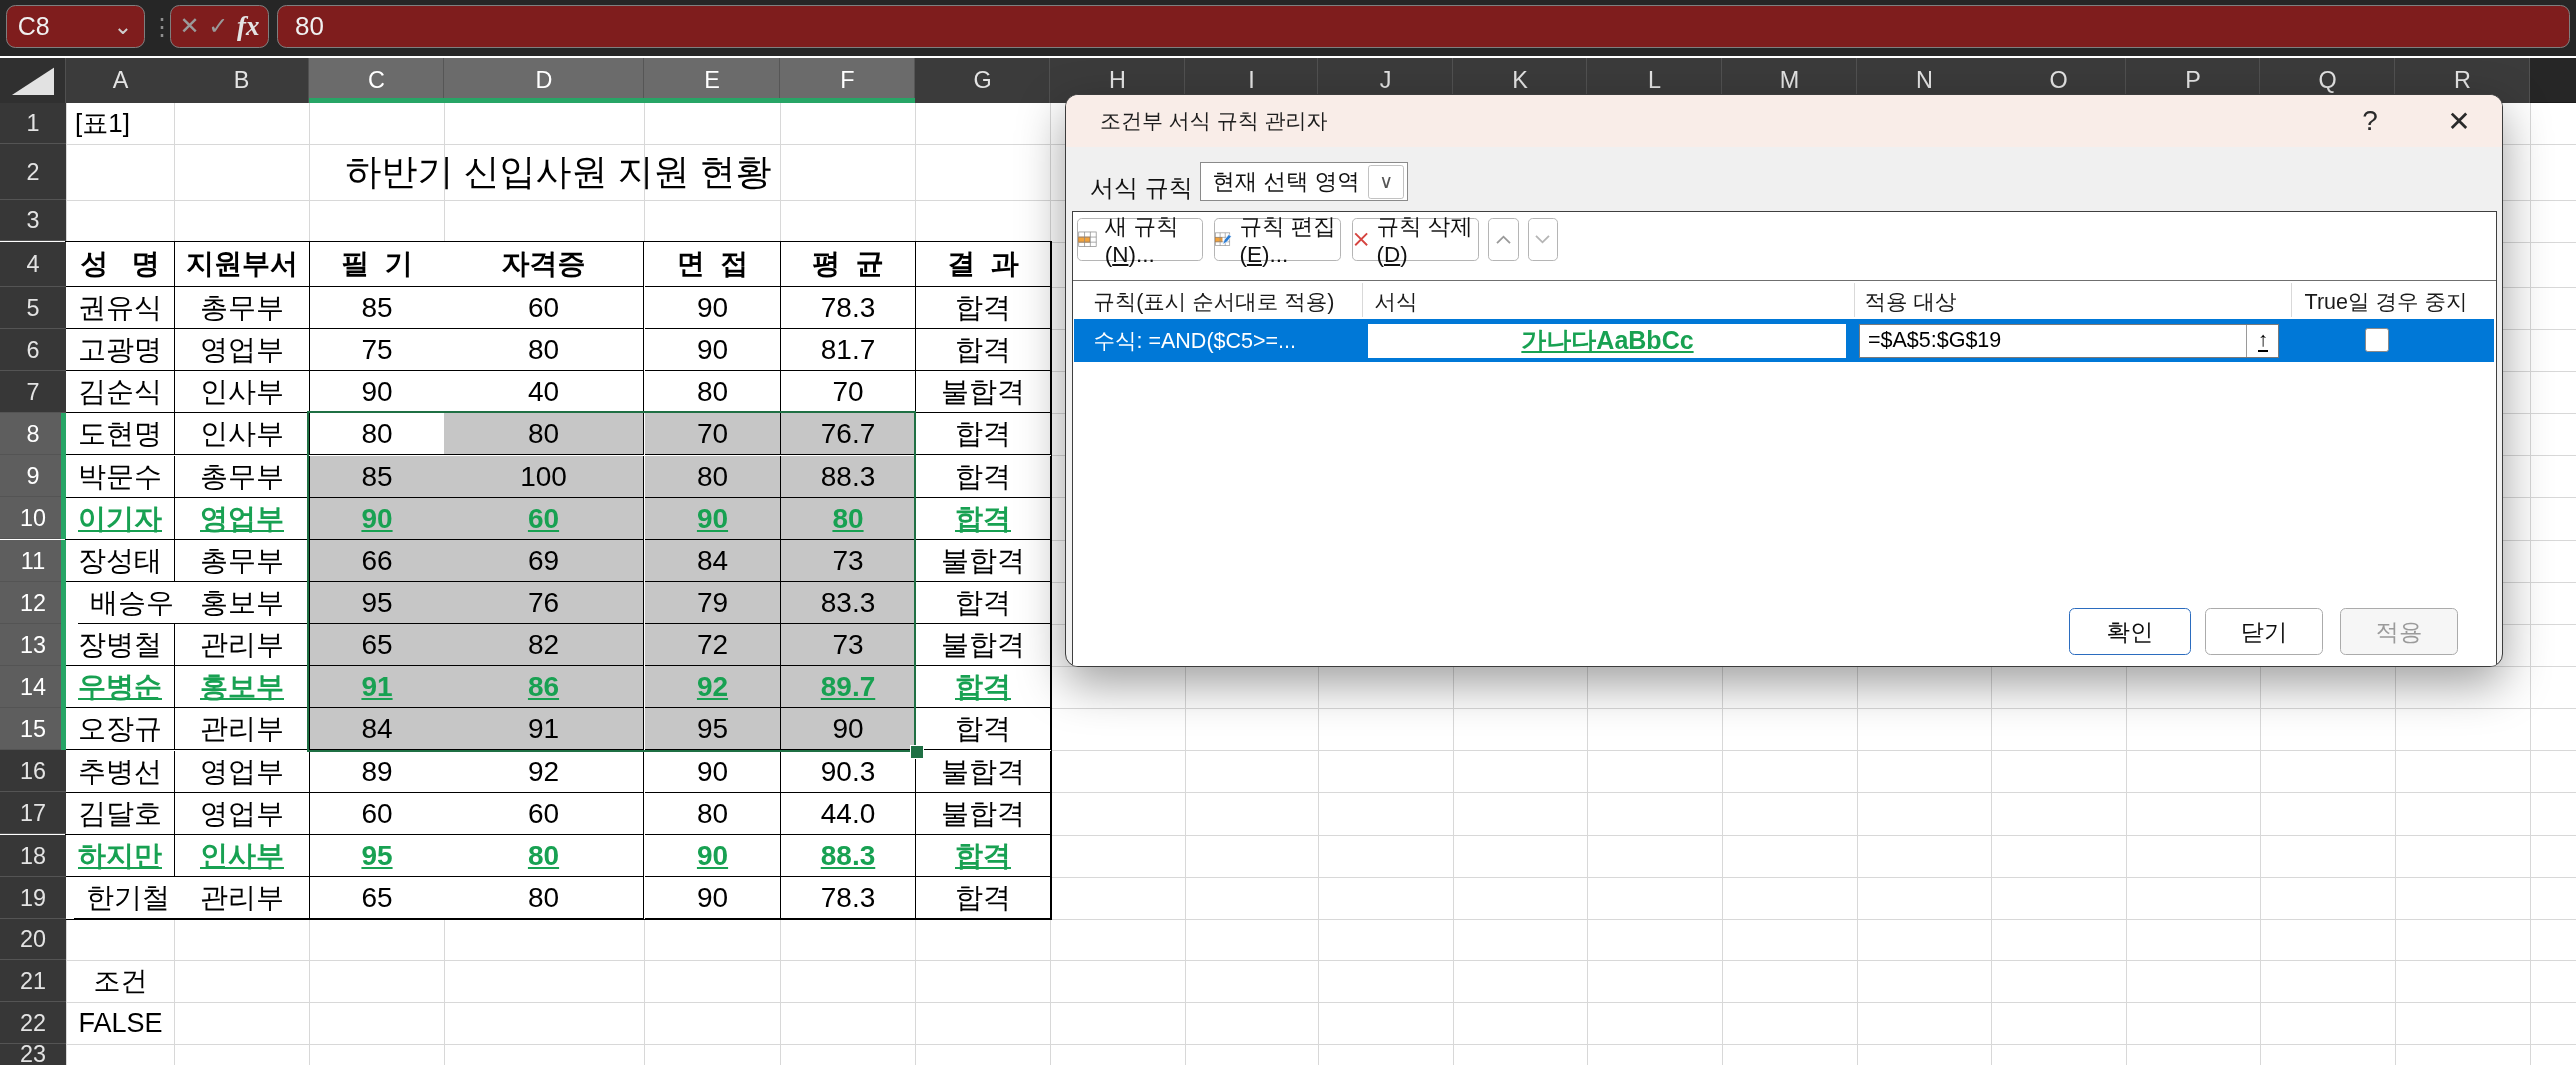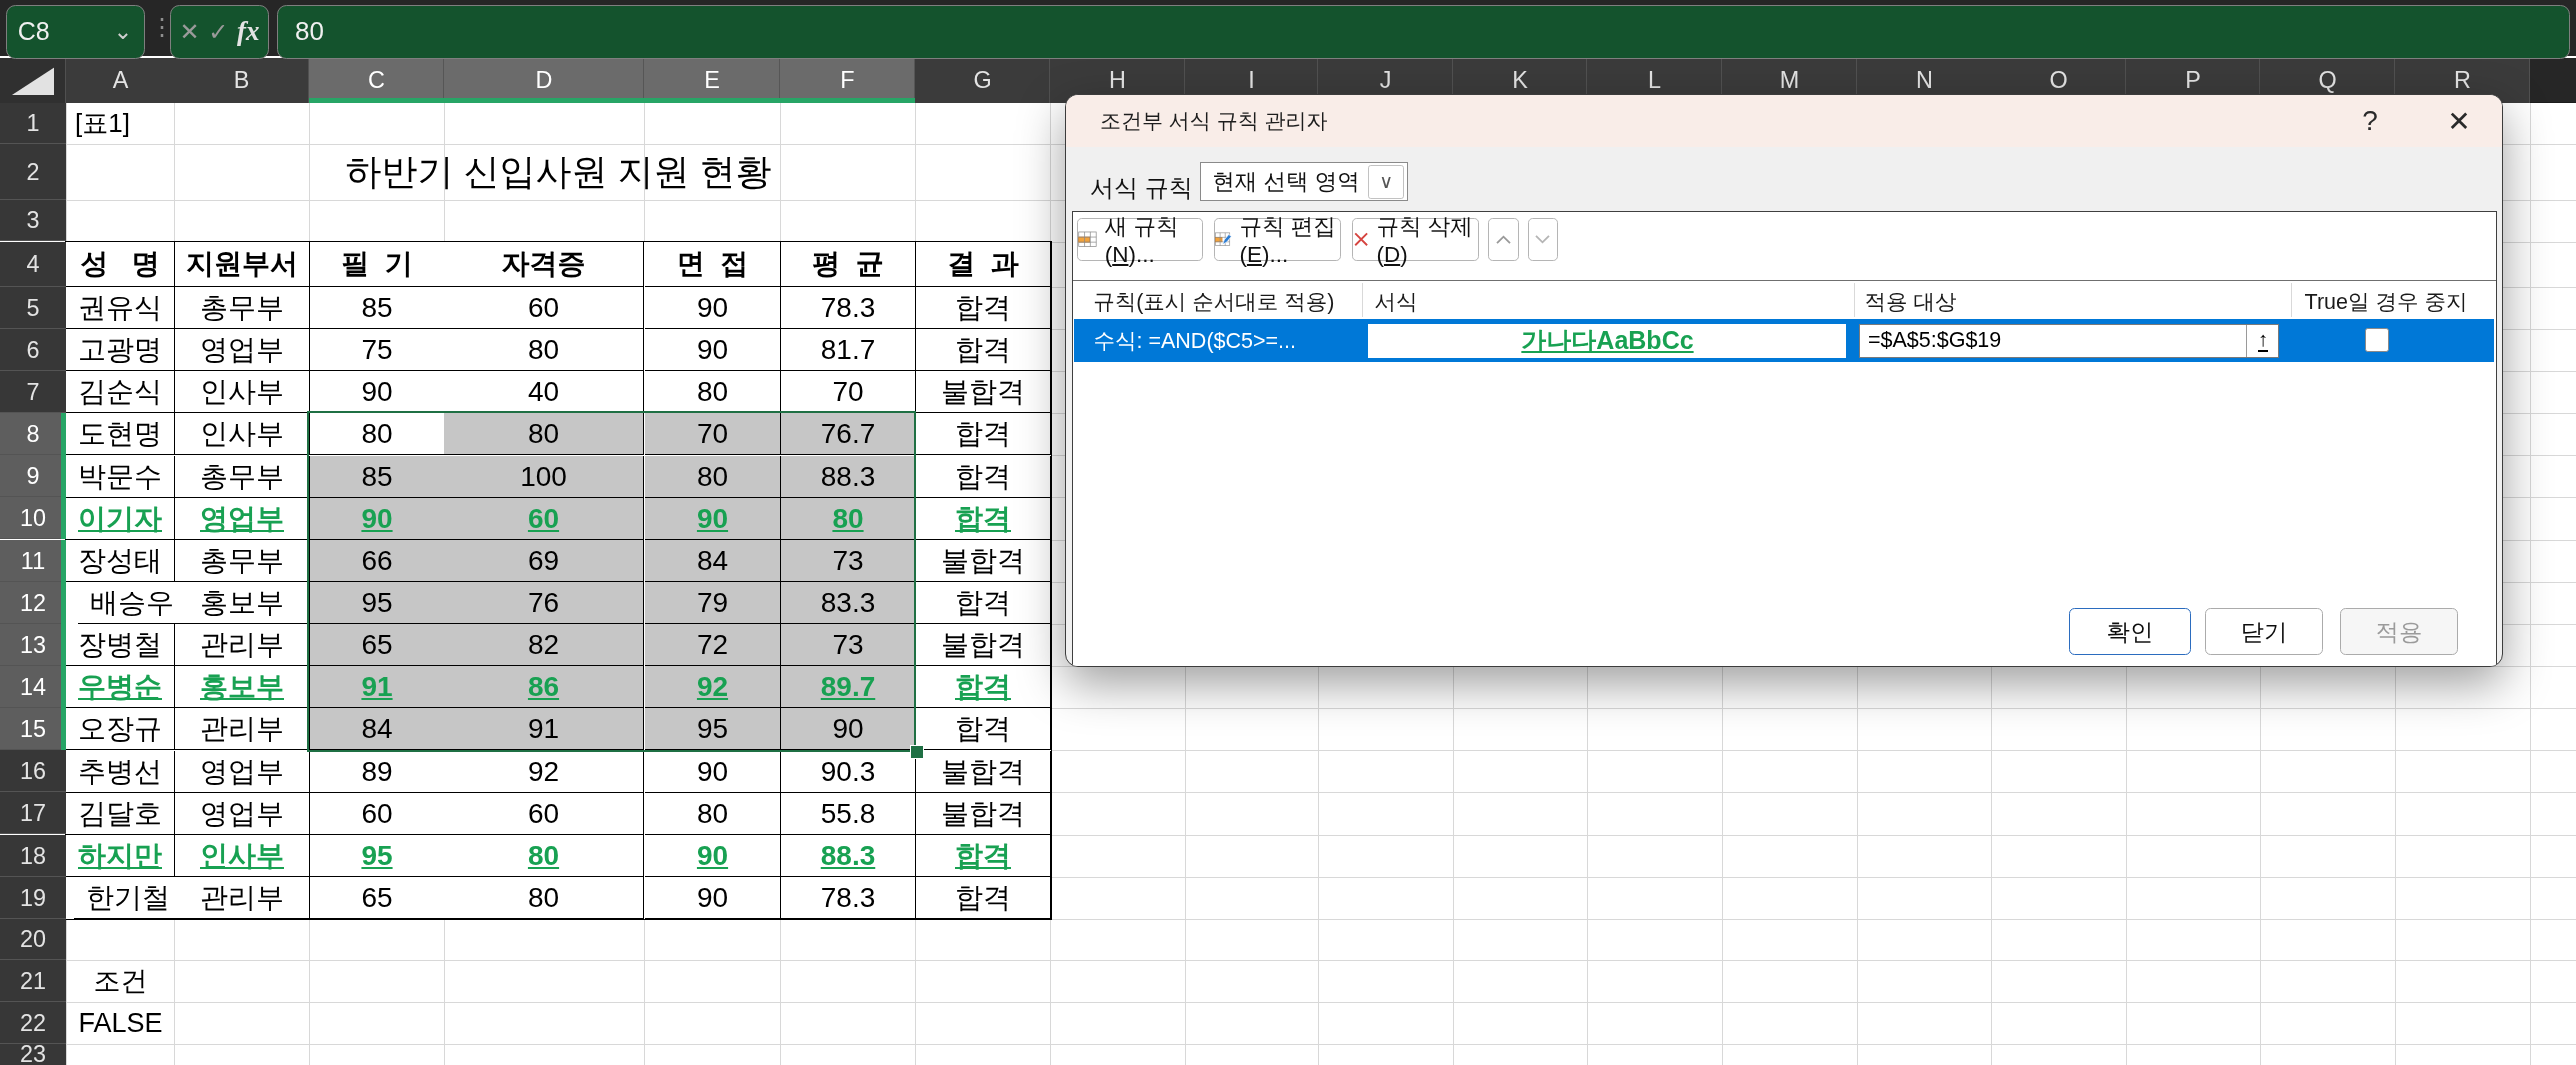--- a/index.html
+++ b/index.html
@@ -1,21 +1,21 @@
 <!DOCTYPE html>
 <html style="font-size:15px"><head>
 <meta charset="utf-8">
 <style>
   html,body{margin:0;padding:0;background:#fff;}
   #app{position:relative;width:2576px;height:1066px;overflow:hidden;
        font-family:"Liberation Sans","DejaVu Sans",sans-serif;background:#fff;}
   .abs{position:absolute;}
   
   #fbar{left:0;top:0;width:2576px;height:56px;background:#262626;z-index:40;}
-  .fbox{position:absolute;top:4.7px;height:54px;background:#14532d;border:1.9px solid #7f7f7f;
+  .fbox{position:absolute;top:4.7px;height:43px;background:#7f1d1d;border:1.9px solid #7f7f7f;
         border-radius:9.4px;box-sizing:border-box;display:flex;align-items:center;color:#f0f0f0;}
   #namebox{left:5.6px;width:139px;padding:0 11.2px;justify-content:space-between;font-size:25px;}
   #namebox .chev{color:#cfcfcf;font-size:22.5px;}
   #fxgroup{left:170px;width:99px;justify-content:space-evenly;}
   #fxgroup .gi{font-size:24px;color:#9a9a9a;}
   #fxgroup .fx{font-size:27px;color:#e4e4e4;font-style:italic;font-family:"Liberation Serif",serif;font-weight:bold;}
   #ffield{left:277px;width:2293px;padding:0 17px;font-size:26px;}
   #fdots{position:absolute;left:150px;top:13px;color:#8f8f8f;font-size:24px;}
   
   #colhdr{left:0;top:58px;width:2576px;height:45px;background:#262626;z-index:30;border-bottom:0.9px solid #1c1c1c;box-sizing:border-box;}
@@ -358,21 +358,21 @@
       <div class="tc" style="left: 244px; top: 509px; width: 135px; height: 42px;">89</div>
       <div class="tc" style="left: 378px; top: 509px; width: 200px; height: 42px;">92</div>
       <div class="tc" style="left: 579px; top: 509px; width: 136px; height: 42px;">90</div>
       <div class="tc" style="left: 715px; top: 509px; width: 135px; height: 42px;">90.3</div>
       <div class="tc" style="left: 850px; top: 509px; width: 135px; height: 42px;">불합격</div>
       <div class="tc" style="left: 0px; top: 551px; width: 109px; height: 42px;">김달호</div>
       <div class="tc" style="left: 109px; top: 551px; width: 135px; height: 42px;">영업부</div>
       <div class="tc" style="left: 244px; top: 551px; width: 135px; height: 42px;">60</div>
       <div class="tc" style="left: 378px; top: 551px; width: 200px; height: 42px;">60</div>
       <div class="tc" style="left: 579px; top: 551px; width: 136px; height: 42px;">80</div>
-      <div class="tc" style="left: 715px; top: 551px; width: 135px; height: 42px;">55.8</div>
+      <div class="tc" style="left: 715px; top: 551px; width: 135px; height: 42px;">44.0</div>
       <div class="tc" style="left: 850px; top: 551px; width: 135px; height: 42px;">불합격</div>
       <div class="tc green" style="left: 0px; top: 593px; width: 109px; height: 42px;">하지만</div>
       <div class="tc green" style="left: 109px; top: 593px; width: 135px; height: 42px;">인사부</div>
       <div class="tc green" style="left: 244px; top: 593px; width: 135px; height: 42px;">95</div>
       <div class="tc green" style="left: 378px; top: 593px; width: 200px; height: 42px;">80</div>
       <div class="tc green" style="left: 579px; top: 593px; width: 136px; height: 42px;">90</div>
       <div class="tc green" style="left: 715px; top: 593px; width: 135px; height: 42px;">88.3</div>
       <div class="tc green" style="left: 850px; top: 593px; width: 135px; height: 42px;">합격</div>
       <div class="tc" style="left: 8px; top: 635px; width: 109px; height: 42px;">한기철</div>
       <div class="tc" style="left: 109px; top: 635px; width: 135px; height: 42px;">관리부</div>

